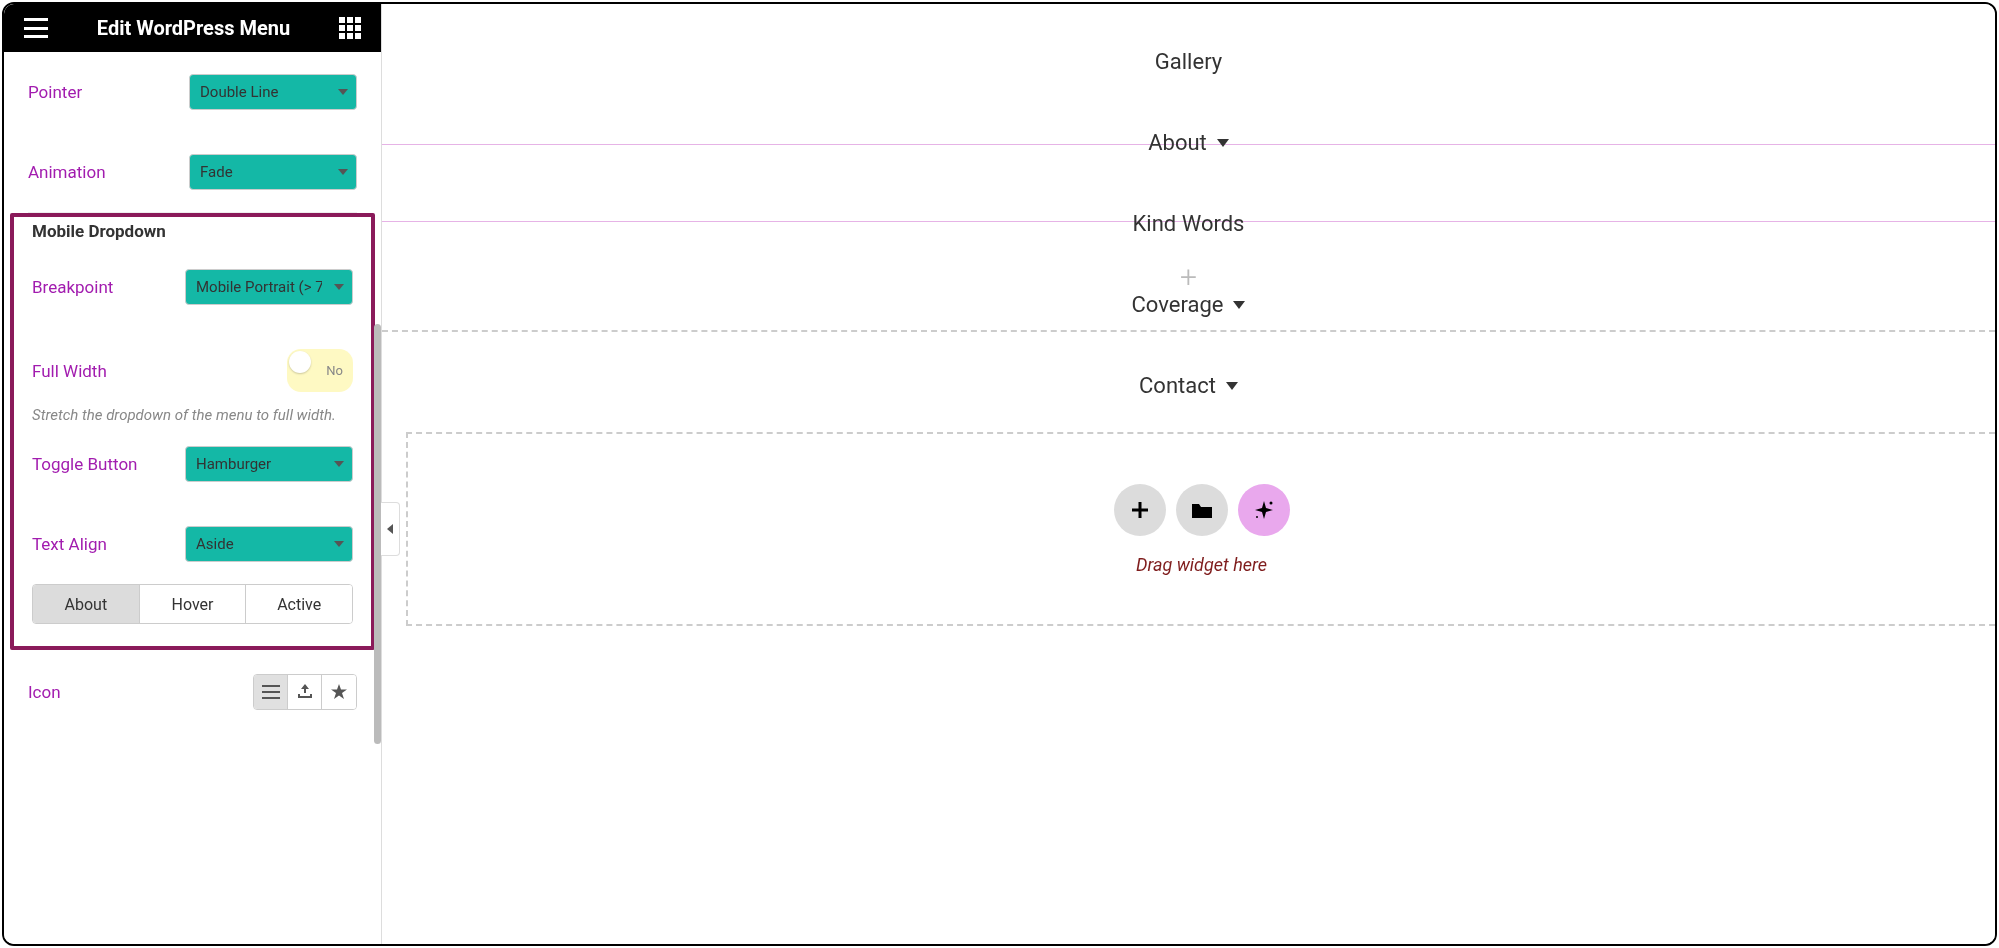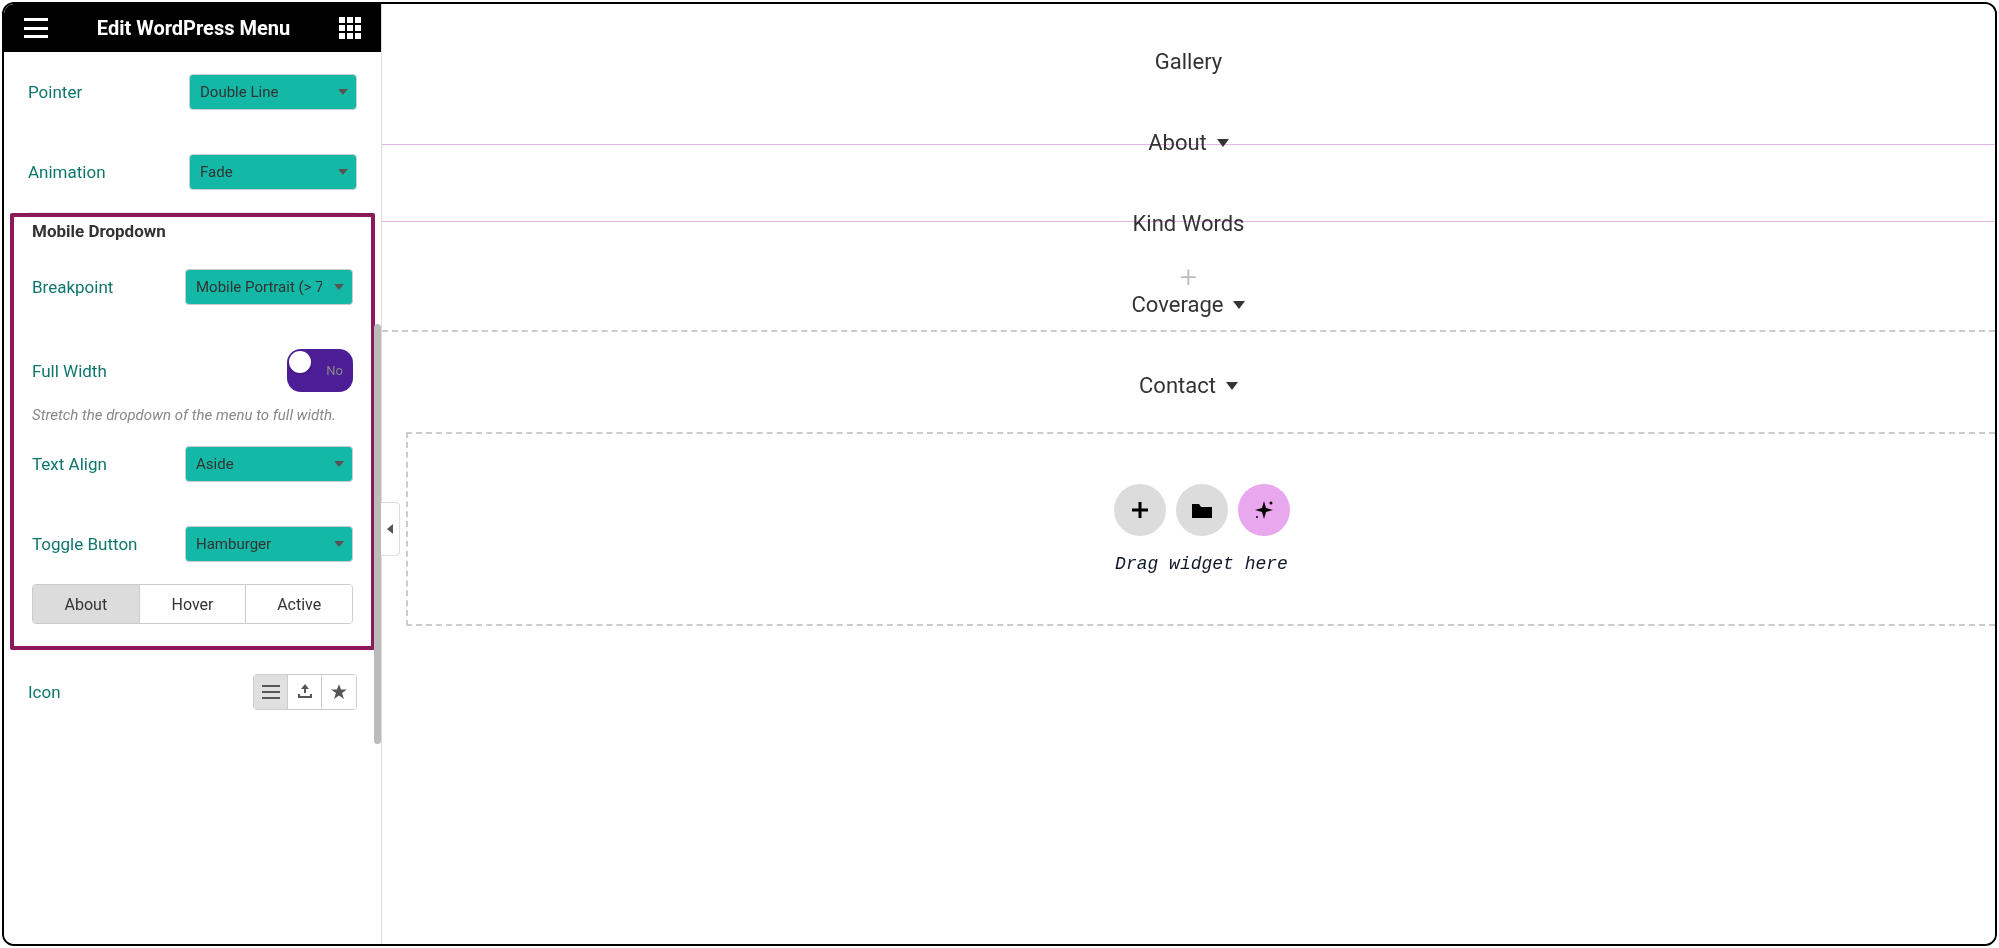--- a/index.html
+++ b/index.html
@@ -7,35 +7,35 @@
 .app-wrap { border: 2px solid #000; border-radius: 12px; margin: 2px; height: 944px; overflow: hidden; position: relative; display: flex; }
 .sidebar { width: 378px; background: #fff; border-right: 1px solid #ddd; display: flex; flex-direction: column; position: relative; }
 .sidebar-header { background: #000; color: #fff; height: 48px; display: flex; align-items: center; justify-content: space-between; padding: 0 20px; }
 .hamburger-icon { width: 24px; height: 20px; display: flex; flex-direction: column; justify-content: space-between; cursor: pointer; }
 .hamburger-icon span { display: block; height: 3px; background: #fff; width: 100%; }
 .header-title { font-weight: 700; font-size: 20px; }
 .apps-icon { width: 22px; height: 22px; display: grid; grid-template-columns: repeat(3,1fr); grid-template-rows: repeat(3,1fr); gap: 2px; cursor: pointer; }
 .apps-icon span { background: #fff; }
 .sidebar-body { flex: 1; overflow-y: auto; padding: 0 24px; position: relative; }
 .control-row { display: flex; align-items: center; justify-content: space-between; padding: 22px 0; }
-.control-label { font-size: 17px; color: #0f766e; }
+.control-label { font-size: 17px; color: #a21caf; }
 .select { position: relative; width: 168px; height: 36px; border: 1px solid #ccc; border-radius: 4px; background: #14b8a6; display: flex; align-items: center; padding: 0 30px 0 10px; font-size: 15px; color: #333; cursor: pointer; }
 .select .caret { position: absolute; right: 8px; top: 50%; transform: translateY(-50%); width: 0; height: 0; border-left: 5px solid transparent; border-right: 5px solid transparent; border-top: 6px solid #555; }
 .divider { height: 1px; background: #eee; margin: 0; }
 .submenu-ctrl { display: flex; align-items: center; }
 .submenu-btn { width: 32px; height: 34px; border: 1px solid #ccc; display: flex; align-items: center; justify-content: center; background: #fff; cursor: pointer; }
 .submenu-btn.left { border-radius: 4px 0 0 4px; }
 .submenu-btn.right { border-radius: 0 4px 4px 0; border-left: none; background: #e6e6e6; }
 .none-ico { width: 16px; height: 16px; border: 2px solid #555; border-radius: 50%; position: relative; }
 .none-ico::after { content: ""; position: absolute; width: 18px; height: 2px; background: #555; top: 5px; left: -3px; transform: rotate(-45deg); }
 .caret-small { width: 0; height: 0; border-left: 5px solid transparent; border-right: 5px solid transparent; border-top: 6px solid #555; }
 .highlight-box { border: 4px solid #8a1a5a; border-radius: 2px; margin: 0 -18px; padding: 4px 18px 22px 18px; }
 .section-title { font-weight: 700; font-size: 17px; color: #333; margin-bottom: 6px; }
 .help-text { font-style: italic; color: #888; font-size: 15px; margin-top: 10px; }
-.toggle { width: 66px; height: 43px; background: #4c1d95; border-radius: 14px; position: relative; display: flex; align-items: center; cursor: pointer; }
+.toggle { width: 66px; height: 43px; background: #fef9c3; border-radius: 14px; position: relative; display: flex; align-items: center; cursor: pointer; }
 .toggle .knob { width: 22px; height: 22px; background: #fff; border-radius: 50%; position: absolute; left: 2px; top: 2px; box-shadow: 0 1px 2px rgba(0,0,0,0.2); }
 .toggle .lbl { position: absolute; right: 10px; font-size: 13px; color: #888; }
 .tabs3 { display: flex; border: 1px solid #ccc; border-radius: 4px; overflow: hidden; }
 .tabs3 .tab { flex: 1; height: 38px; display: flex; align-items: center; justify-content: center; font-size: 16px; color: #333; cursor: pointer; border-right: 1px solid #ccc; background: #fff; }
 .tabs3 .tab:last-child { border-right: none; }
 .tabs3 .tab.active { background: #dcdcdc; }
 .icon-row { display: flex; align-items: center; justify-content: space-between; padding: 24px 0 12px 0; }
 .icon-group { display: flex; border: 1px solid #ccc; border-radius: 4px; overflow: hidden; }
 .icon-btn { width: 34px; height: 34px; display: flex; align-items: center; justify-content: center; border-right: 1px solid #ccc; background: #fff; cursor: pointer; }
 .icon-btn:last-child { border-right: none; }
@@ -47,21 +47,21 @@
 .preview-nav { position: absolute; top: 140px; left: 0; right: 0; border: 1px solid #e6b3e6; border-left: none; border-right: none; height: 78px; display: flex; align-items: center; justify-content: center; gap: 56px; flex-direction: column; }
 .nav-item { font-size: 22px; color: #333; display: flex; align-items: center; gap: 10px; cursor: pointer; }
 .nav-caret { width: 0; height: 0; border-left: 6px solid transparent; border-right: 6px solid transparent; border-top: 8px solid #333; }
 .drop-zone1 { position: absolute; top: 218px; left: 0; right: 0; height: 110px; border-bottom: 2px dashed #ccc; display: flex; align-items: center; justify-content: center; }
 .plus-gray { font-size: 30px; color: #bbb; font-weight: 300; }
 .drop-zone2 { position: absolute; top: 428px; left: 24px; right: 0; height: 194px; border: 2px dashed #ccc; border-right: none; display: flex; flex-direction: column; align-items: center; justify-content: center; gap: 18px; }
 .circle-actions { display: flex; gap: 10px; }
 .circle { width: 52px; height: 52px; border-radius: 50%; display: flex; align-items: center; justify-content: center; cursor: pointer; font-size: 24px; }
 .circle.gray { background: #dcdcdc; color: #000; }
 .circle.pink { background: #e9a8ed; color: #000; }
-.drag-text { font-size: 18px; font-style: italic; color: #0f172a; font-family: Liberation Mono, monospace; }
+.drag-text { font-size: 18px; font-style: italic; color: #7f1d1d; }
 .sel-wide { width: 168px; }
 .sel-wide .txt { white-space: nowrap; overflow: hidden; text-overflow: clip; }
 svg { display: block; }
 </style>
 </head>
 <body>
 
 <div class="app-wrap">
   <div class="sidebar">
     <div class="sidebar-header">
@@ -118,31 +118,31 @@
         <div class="control-row" style="padding-bottom:4px;">
           <div class="control-label">Full Width</div>
           <div class="toggle">
             <div class="knob"></div>
             <div class="lbl">No</div>
           </div>
         </div>
         <div class="help-text">Stretch the dropdown of the menu to full width.</div>
 
         <div class="control-row">
+          <div class="control-label">Toggle Button</div>
+          <div class="select">
+            <span>Hamburger</span>
+            <span class="caret"></span>
+          </div>
+        </div>
+
+        <div class="control-row">
           <div class="control-label">Text Align</div>
           <div class="select">
             <span>Aside</span>
-            <span class="caret"></span>
-          </div>
-        </div>
-
-        <div class="control-row">
-          <div class="control-label">Toggle Button</div>
-          <div class="select">
-            <span>Hamburger</span>
             <span class="caret"></span>
           </div>
         </div>
 
         <div class="tabs3">
           <div class="tab active">About</div>
           <div class="tab">Hover</div>
           <div class="tab">Active</div>
         </div>
       </div>

